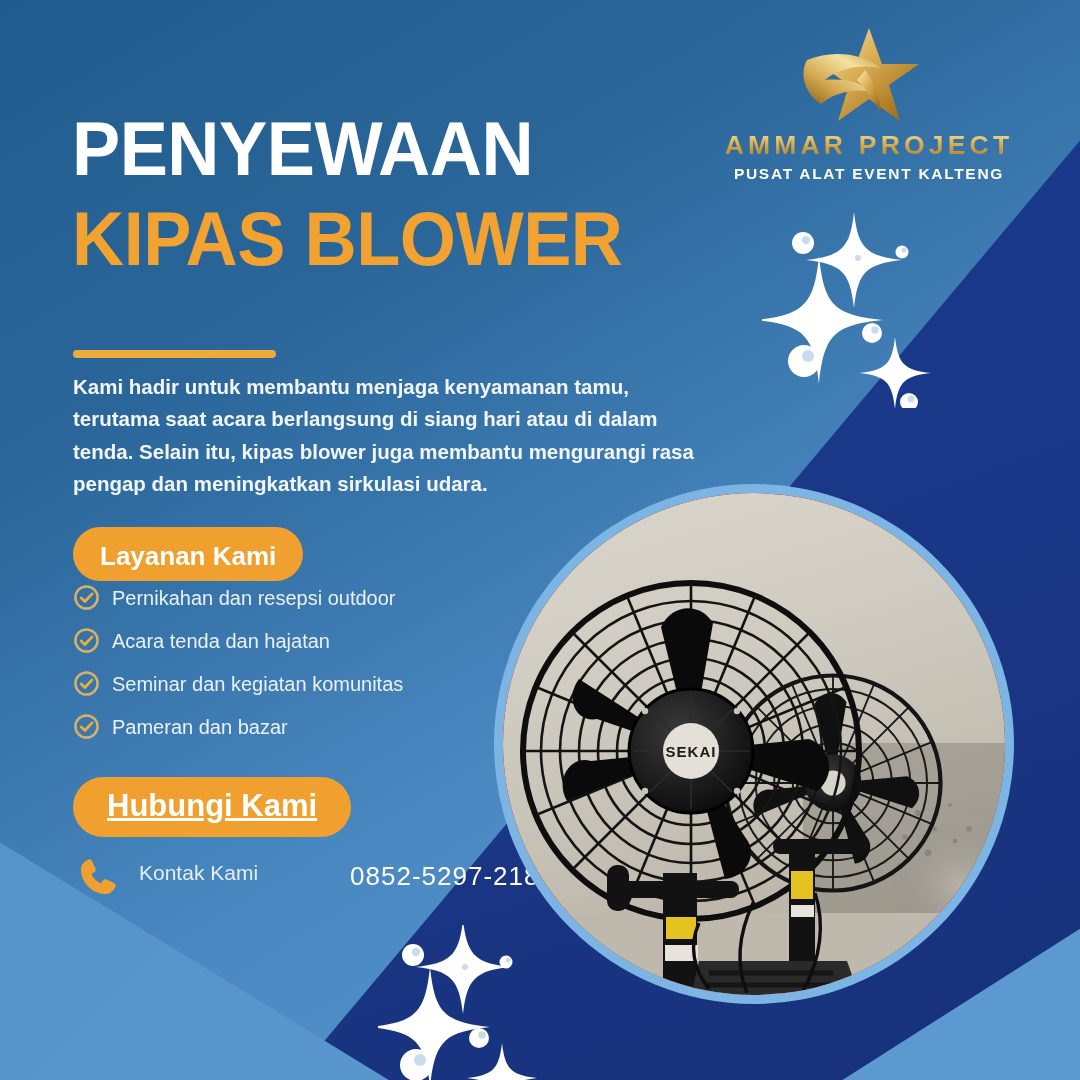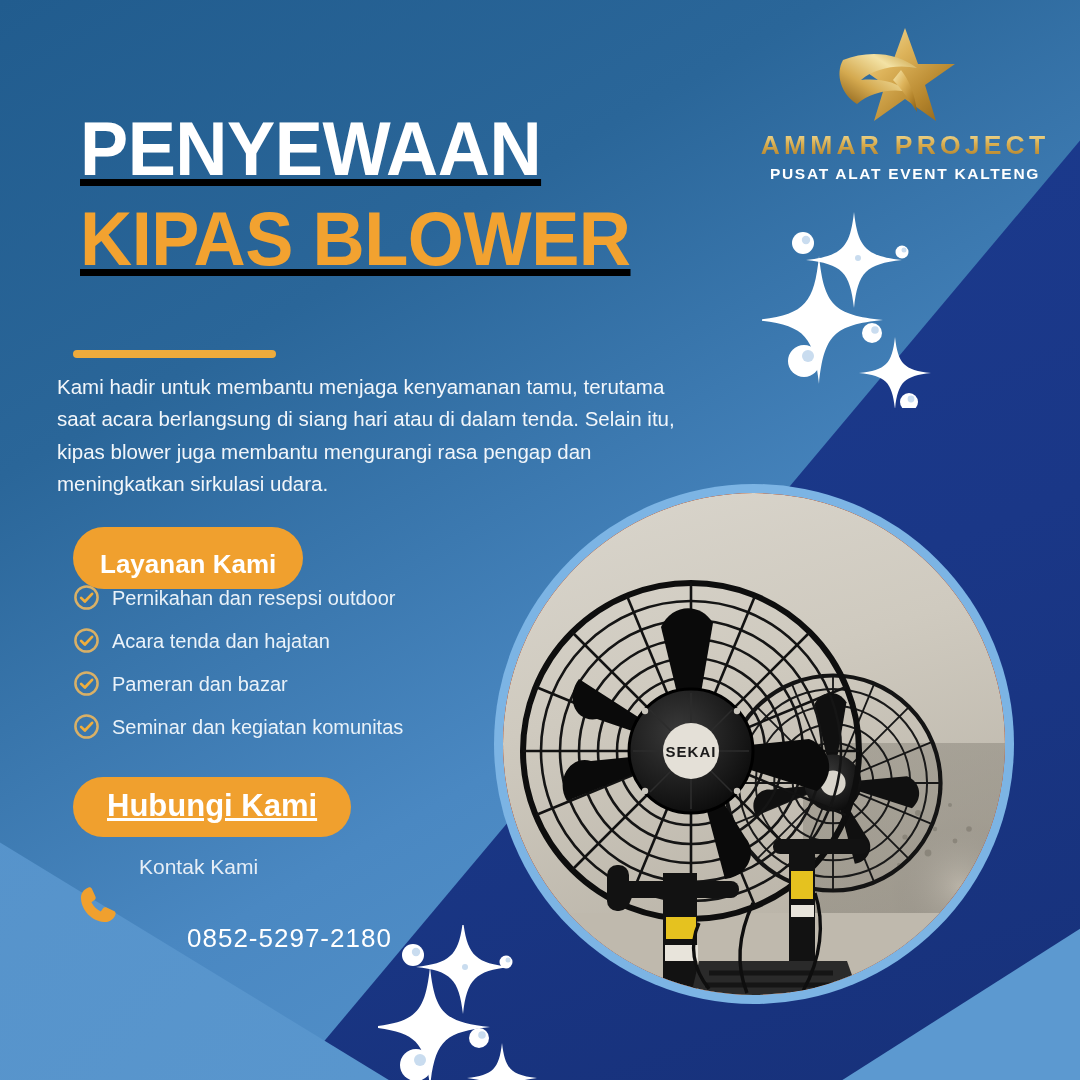--- a/index.html
+++ b/index.html
@@ -25,67 +25,67 @@
     clip-path:polygon(0 78%, 36% 100%, 0 100%);
     background:linear-gradient(135deg,#5390C8 0%,#5C99D0 100%);
   }
 
   
   .sparkles{position:absolute;pointer-events:none;}
   .sp-top{left:762px;top:198px;width:210px;height:210px;}
   .sp-bot{left:378px;top:925px;width:190px;height:165px;}
 
   
-  .logo{position:absolute;left:740px;top:24px;width:330px;text-align:center;}
+  .logo{position:absolute;left:704px;top:24px;width:330px;text-align:center;}
   .logo-mark{width:100%;height:104px;display:block;}
   .logo-name{
     font-size:26.5px;font-weight:bold;letter-spacing:4.2px;
     background:linear-gradient(180deg,#F6E7A8 0%,#D9AE50 45%,#A87722 100%);
     -webkit-background-clip:text;background-clip:text;color:transparent;
     margin-top:2px;white-space:nowrap;
   }
   .logo-tag{
     font-size:15.5px;font-weight:bold;letter-spacing:1.7px;color:#FFFFFF;
     margin-top:4px;white-space:nowrap;
   }
 
   
-  .headline{position:absolute;left:80px;top:112px;text-decoration:underline;}
+  .headline{position:absolute;left:72px;top:112px;}
   .h-line{
     font-size:76px;line-height:0.98;font-weight:bold;
     letter-spacing:-0.5px;transform:scaleX(0.95);transform-origin:left center;
     white-space:nowrap;
   }
   .h-white{color:#FFFFFF;}
   .h-orange{color:#F2A230;margin-top:16px;}
 
   
   .divider{position:absolute;left:73px;top:350px;width:203px;height:8px;border-radius:4px;background:#EEAB3C;}
   .para{
-    position:absolute;left:57px;top:371px;width:630px;
-    color:#F2F6FA;font-size:20.5px;line-height:1.58;font-weight:400;
+    position:absolute;left:73px;top:371px;width:630px;
+    color:#F2F6FA;font-size:20.5px;line-height:1.58;font-weight:700;
   }
 
   
   .pill{
     position:absolute;display:inline-block;background:#F0A02E;border-radius:999px;
     color:#FFFFFF;font-weight:bold;white-space:nowrap;
   }
-  .pill-services{left:73px;top:527px;padding:22px 27px 9px;font-size:26px;}
+  .pill-services{left:73px;top:527px;padding:14px 27px 9px;font-size:26px;}
   .pill-contact{left:73px;top:777px;padding:11px 34px 13px;font-size:31px;text-decoration:underline;}
 
   .svc-list{position:absolute;left:73px;top:577px;}
   .svc-item{display:flex;align-items:center;height:41px;margin-bottom:2px;}
   .svc-check{width:27px;height:27px;flex:0 0 27px;margin-right:12px;}
   .svc-label{color:#EAF2F9;font-size:20px;line-height:1;}
 
   
   .contact{position:absolute;left:76px;top:855px;display:flex;align-items:center;}
   .phone-icon{width:44px;height:44px;flex:0 0 44px;margin-right:19px;}
-  .contact-text{display:flex;flex-direction:column;gap:44px;}
+  .contact-text{display:flex;flex-direction:row;gap:44px;}
   .contact-label{color:#E6EEF6;font-size:21px;line-height:1.15;}
   .contact-number{color:#FFFFFF;font-size:26px;line-height:1.2;letter-spacing:1px;margin-left:48px;}
 
   
   .photo-ring{
     position:absolute;left:494px;top:484px;width:520px;height:520px;border-radius:50%;
     background:#7CB4E4;padding:9px;box-sizing:border-box;
   }
   .photo{
     width:100%;height:100%;border-radius:50%;overflow:hidden;position:relative;
@@ -187,28 +187,28 @@
         <circle cx="14" cy="14" r="11.5" fill="none" stroke="#D9B066" stroke-width="2.6"></circle>
         <path d="M8.4 14.4 L12.3 18.1 L19.8 10.2" fill="none" stroke="#EFAE3C" stroke-width="2.8" stroke-linecap="round" stroke-linejoin="round"></path>
       </svg>
       <span class="svc-label">Acara tenda dan hajatan</span>
     </div>
     <div class="svc-item">
       <svg class="svc-check" viewBox="0 0 28 28">
         <circle cx="14" cy="14" r="11.5" fill="none" stroke="#D9B066" stroke-width="2.6"></circle>
         <path d="M8.4 14.4 L12.3 18.1 L19.8 10.2" fill="none" stroke="#EFAE3C" stroke-width="2.8" stroke-linecap="round" stroke-linejoin="round"></path>
       </svg>
-      <span class="svc-label">Pameran dan bazar</span>
+      <span class="svc-label">Seminar dan kegiatan komunitas</span>
     </div>
     <div class="svc-item">
       <svg class="svc-check" viewBox="0 0 28 28">
         <circle cx="14" cy="14" r="11.5" fill="none" stroke="#D9B066" stroke-width="2.6"></circle>
         <path d="M8.4 14.4 L12.3 18.1 L19.8 10.2" fill="none" stroke="#EFAE3C" stroke-width="2.8" stroke-linecap="round" stroke-linejoin="round"></path>
       </svg>
-      <span class="svc-label">Seminar dan kegiatan komunitas</span>
+      <span class="svc-label">Pameran dan bazar</span>
     </div>
   </div>
 
   <div class="pill pill-contact">Hubungi Kami</div>
 
   <div class="contact">
     <svg class="phone-icon" viewBox="0 0 44 44">
       <path d="M12.5 4.5 C8 6 4.5 10.5 5 16 C6 28 16 38 28 39 C33.5 39.5 38 36 39.5 31.5 C40 30 39.3 28.6 38 28 L30.5 24.6 C29.2 24 27.7 24.4 26.9 25.6 L24.8 28.6 C20.6 26.3 17.7 23.4 15.4 19.2 L18.4 17.1 C19.6 16.3 20 14.8 19.4 13.5 L16 6 C15.4 4.7 14 4 12.5 4.5 Z" fill="#F0A02E"></path>
     </svg>
     <div class="contact-text">

